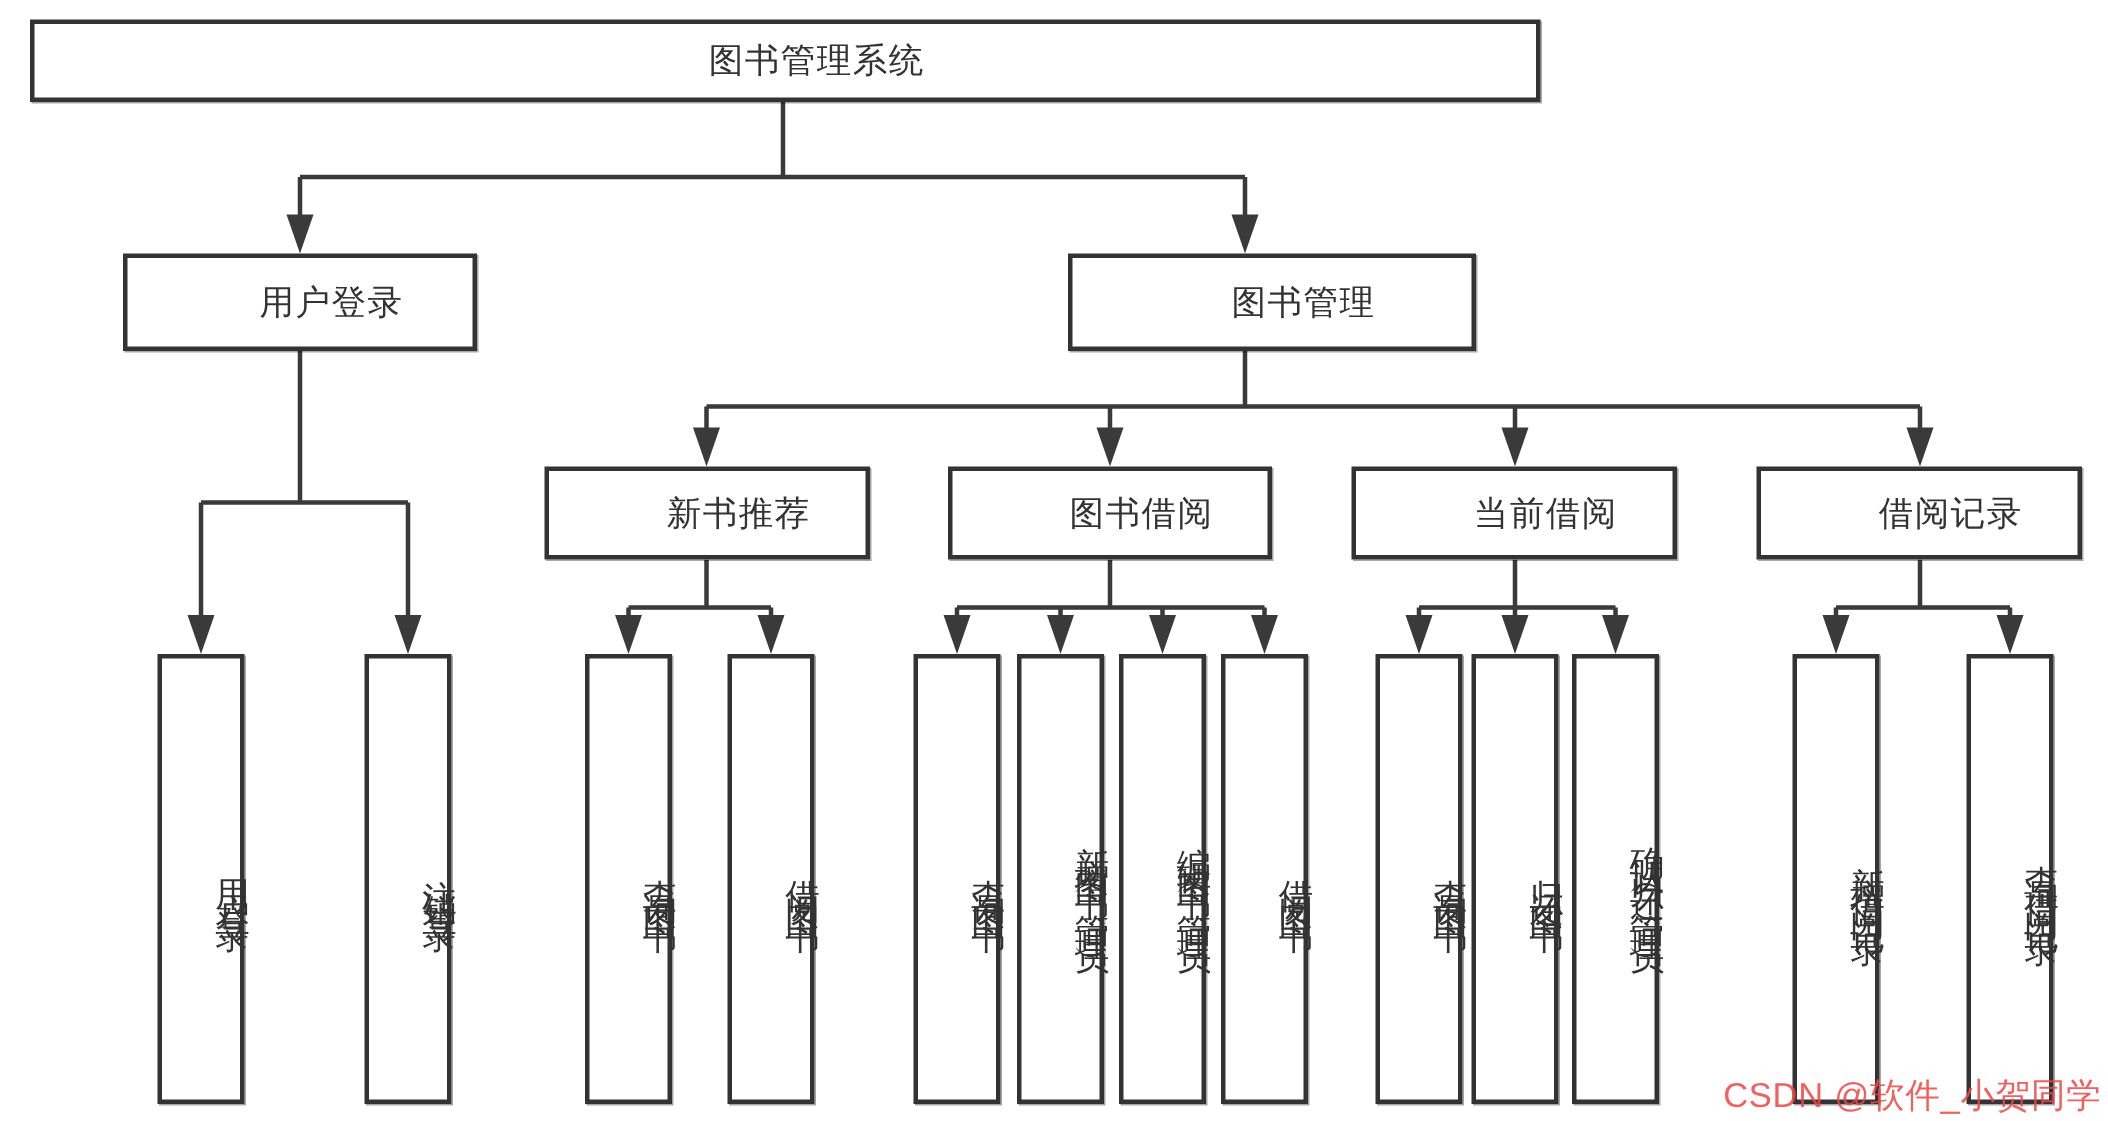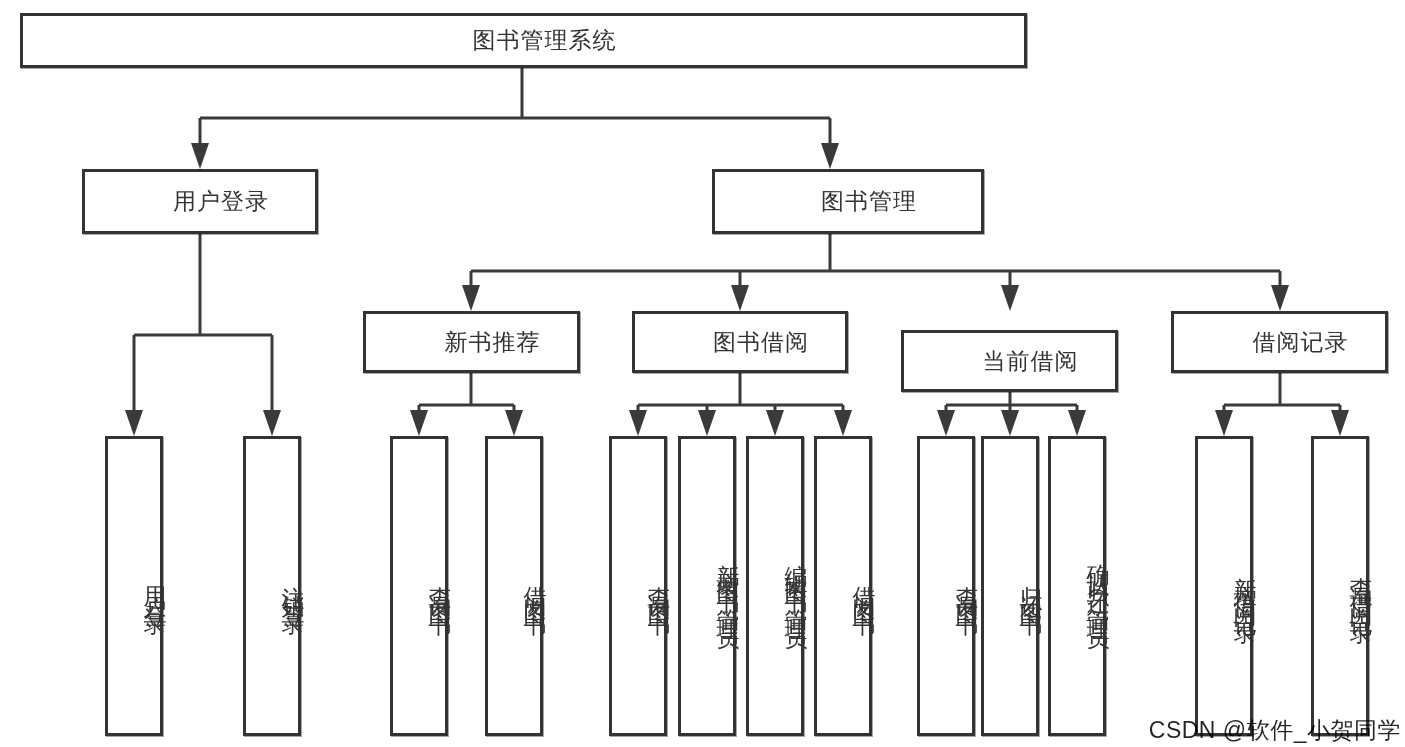--- a/index.html
+++ b/index.html
@@ -37,21 +37,21 @@
     font-size: 23px;
     line-height: 1;
     letter-spacing: 9px;
   }
   
   #n-root           { left: 20px;   top: 13px;  width: 1007px; height: 55px; }
   #n-user-login     { left: 82px;   top: 169px; width: 236px;  height: 65px; }
   #n-book-mgmt      { left: 712px;  top: 169px; width: 272px;  height: 65px; }
   #n-new-book       { left: 363px;  top: 311px; width: 217px;  height: 62px; }
   #n-book-borrow    { left: 632px;  top: 311px; width: 216px;  height: 62px; }
-  #n-current-borrow { left: 901px;  top: 311px; width: 217px;  height: 62px; margin-top: 19px; }
+  #n-current-borrow { left: 901px;  top: 311px; width: 217px;  height: 62px; }
   #n-borrow-records { left: 1171px; top: 311px; width: 217px;  height: 62px; }
   
   .v-node { top: 436px; width: 58px; height: 300px; }
   #n-leaf-login     { left: 105px; }
   #n-leaf-logout    { left: 243px; }
   #n-leaf-nb-query  { left: 390px; }
   #n-leaf-nb-borrow { left: 485px; }
   #n-leaf-bb-query  { left: 609px; }
   #n-leaf-bb-add    { left: 678px; }
   #n-leaf-bb-edit   { left: 746px; }
@@ -171,15 +171,15 @@
     <span>确认归还（管理员）</span>
   </div>
 
   <div class="node v-node" id="n-leaf-br-add">
     <span>新增借阅记录</span>
   </div>
   <div class="node v-node" id="n-leaf-br-query">
     <span>查询借阅记录</span>
   </div>
 
-  <div class="watermark" style="color: #000000;">CSDN @软件_小贺同学</div>
+  <div class="watermark" style="color: #ef4444;">CSDN @软件_小贺同学</div>
 
 </div>
 
 </body></html>

